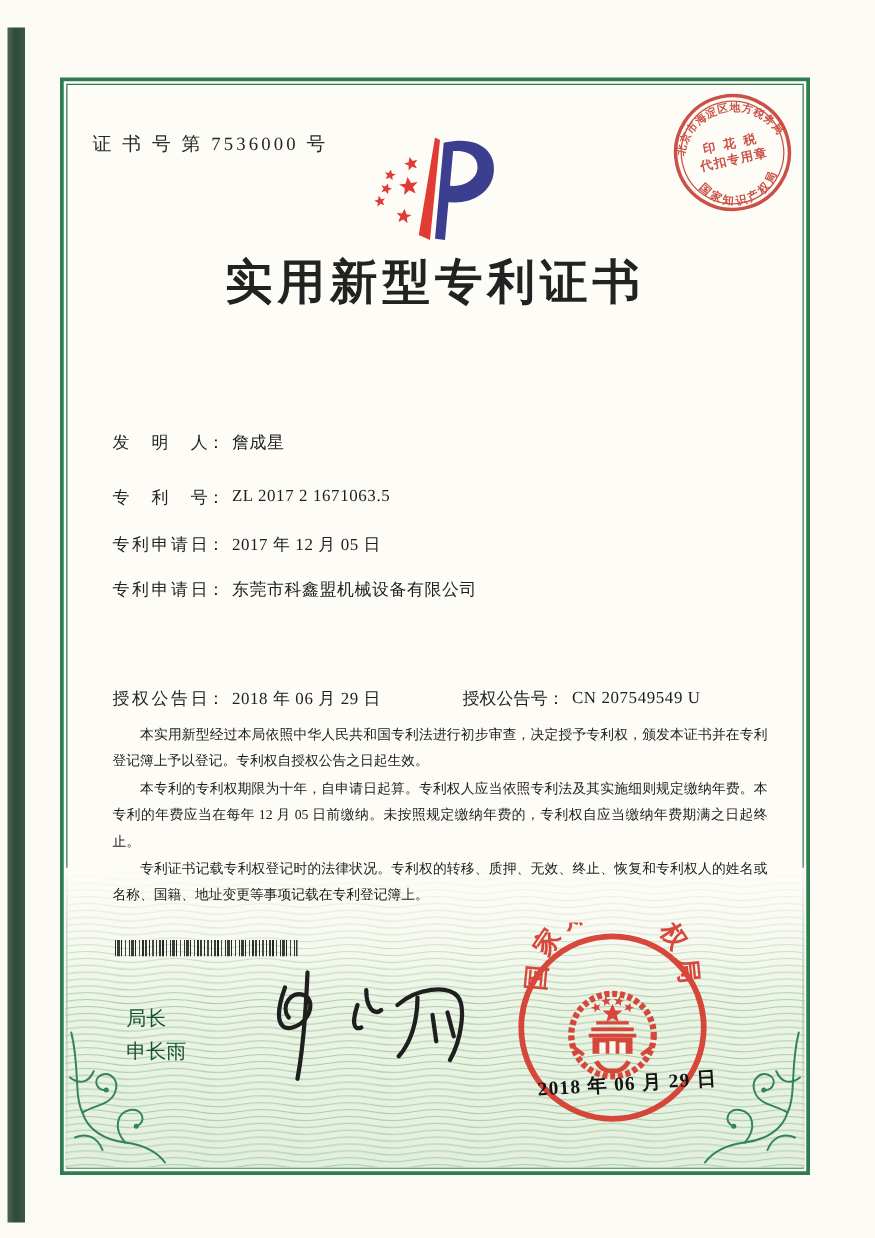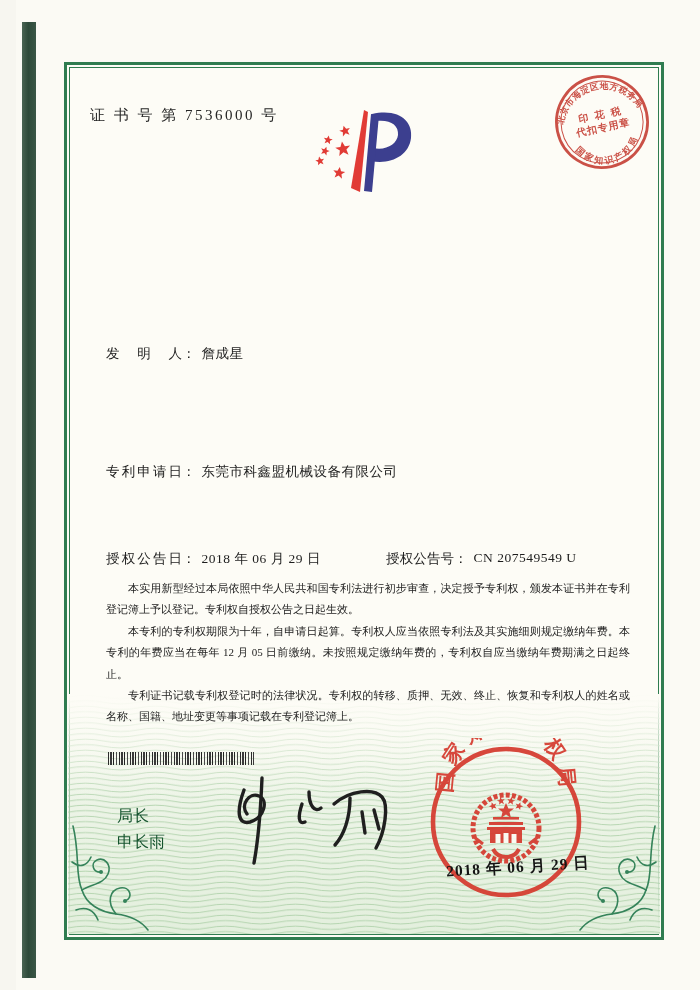--- a/index.html
+++ b/index.html
@@ -2,21 +2,21 @@
 <html><head>
 <meta charset="utf-8">
 <style>
   html,body{margin:0;padding:0;}
   body{
     width:700px;height:990px;position:relative;overflow:hidden;
     background:#f7f6f0;
     font-family:"Liberation Serif","DejaVu Serif",serif;
     color:#1d1d1d;
   }
-  .page{position:absolute;inset:0;background:#fbfaf4;margin-left:16px;}
+  .page{position:absolute;inset:0;background:#fbfaf4;}
   .edge-strip{
     position:absolute;left:6px;top:22px;width:14px;height:956px;
     background:linear-gradient(90deg,#4a6453,#2e4a3a 45%,#3a5646);
   }
   .frame{
     position:absolute;left:48px;top:62px;width:594px;height:872px;
     border:3px solid #2f7c50;background:#fdfcf6;
   }
   .frame::after{
     content:"";position:absolute;inset:2px;border:1px solid #2f7c50;pointer-events:none;
@@ -136,23 +136,30 @@
     <g fill="#e13b35">
       <use href="#st1" transform="translate(31,23) scale(1.1) rotate(-15)"></use>
       <use href="#st1" transform="translate(14,32) scale(0.9) rotate(10)"></use>
       <use href="#st1" transform="translate(29,41) scale(1.5) rotate(-8)"></use>
       <use href="#st1" transform="translate(11,43) scale(0.9) rotate(18)"></use>
       <use href="#st1" transform="translate(6,53) scale(0.9) rotate(-12)"></use>
       <use href="#st1" transform="translate(25,65) scale(1.2) rotate(8)"></use>
     </g>
   </svg>
 
+  <div class="title">实用新型专利证书</div>
 
   <div class="field-row" style="top:345px;">
     <span class="flabel">发明人</span><span class="fcolon">：</span><span class="fvalue">詹成星</span>
+  </div>
+  <div class="field-row" style="top:389px;">
+    <span class="flabel">专利号</span><span class="fcolon">：</span><span class="fvalue">ZL 2017 2 1671063.5</span>
+  </div>
+  <div class="field-row" style="top:427px;">
+    <span class="flabel">专利申请日</span><span class="fcolon">：</span><span class="fvalue">2017 年 12 月 05 日</span>
   </div>
   <div class="field-row" style="top:463px;">
     <span class="flabel">专利申请日</span><span class="fcolon">：</span><span class="fvalue">东莞市科鑫盟机械设备有限公司</span>
   </div>
   <div class="field-row" style="top:550px;">
     <span class="flabel">授权公告日</span><span class="fcolon">：</span><span class="fvalue">2018 年 06 月 29 日</span>
   </div>
   <div class="grant-no">
     <span class="flabel">授权公告号</span><span class="fcolon">：</span><span class="fvalue">CN 207549549 U</span>
   </div>

